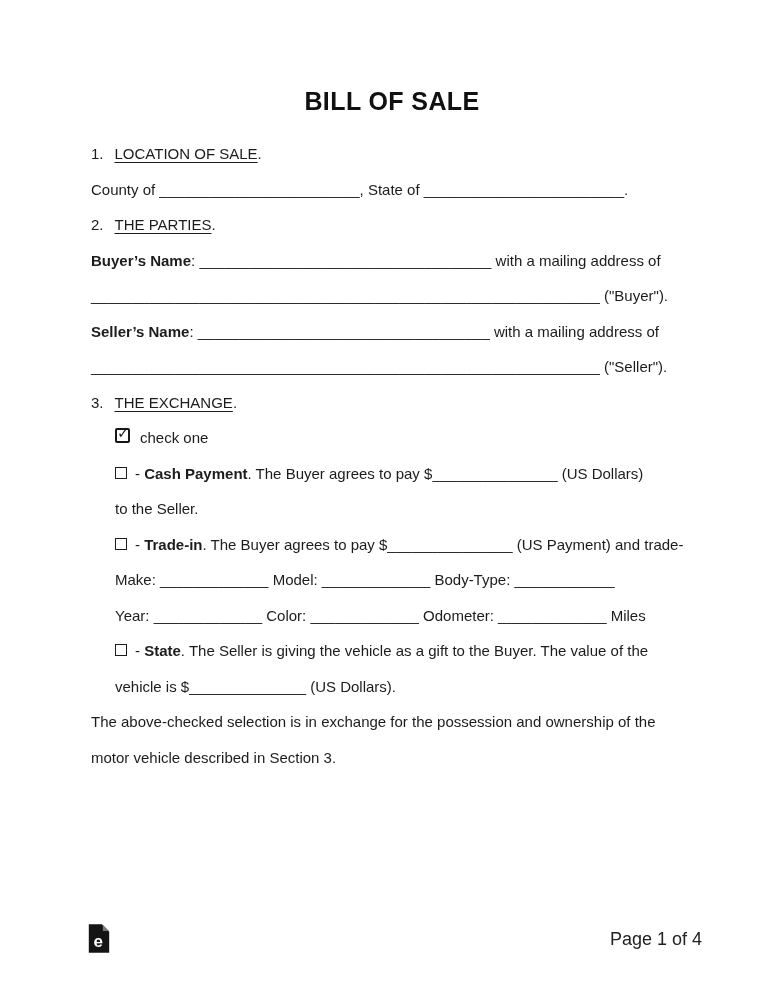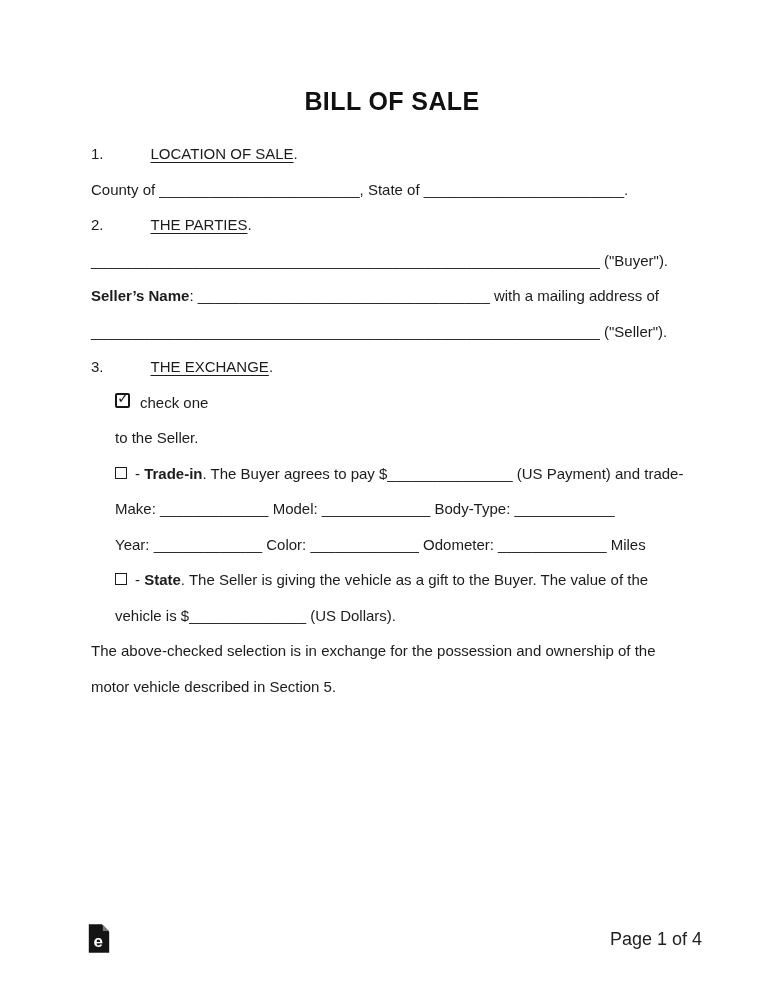--- a/index.html
+++ b/index.html
@@ -29,21 +29,21 @@
     top: 136px;
     left: 91px;
     width: 600px;
     font-size: 15px;
     line-height: 35.5px;
     white-space: nowrap;
   }
   .line { height: 35.5px; }
   .indent { padding-left: 24px; }
   .num { display: inline-block; margin-right: 11px; }
-  .hd { text-decoration: underline; text-underline-offset: 3px; margin-left: 36px; }
+  .hd { text-decoration: underline; text-underline-offset: 3px; }
   b { font-weight: 700; }
   .cb {
     display: inline-block;
     width: 10px;
     height: 10px;
     border: 1.5px solid #1c1c1c;
     margin-right: 8px;
     background: #ffffff;
   }
   .cbc {
@@ -86,39 +86,41 @@
 <div class="page">
 
   <h1 class="title">BILL OF SALE</h1>
 
   <div class="body">
 
     <div class="line"><span class="num">1.</span><span class="hd">LOCATION OF SALE</span><span>.</span></div>
     <div class="line">County of ________________________, State of ________________________.</div>
 
     <div class="line"><span class="num">2.</span><span class="hd">THE PARTIES</span><span>.</span></div>
+    <div class="line"><b>Buyer’s Name</b><span>: ___________________________________ with a mailing address of</span></div>
     <div class="line">_____________________________________________________________ ("Buyer").</div>
     <div class="line"><b>Seller’s Name</b><span>: ___________________________________ with a mailing address of</span></div>
     <div class="line">_____________________________________________________________ ("Seller").</div>
 
     <div class="line"><span class="num">3.</span><span class="hd">THE EXCHANGE</span><span>.</span></div>
 
     <div class="line indent"><span class="cbc"><span class="tick">✓</span></span><span>check one</span></div>
 
+    <div class="line indent"><span class="cb"></span><span>-&nbsp;</span><b>Cash Payment</b><span>. The Buyer agrees to pay $_______________ (US Dollars)</span></div>
     <div class="line indent">to the Seller.</div>
 
     <div class="line indent"><span class="cb"></span><span>-&nbsp;</span><b>Trade-in</b><span>. The Buyer agrees to pay $_______________ (US Payment) and trade-</span></div>
     <div class="line indent">Make: _____________ Model: _____________ Body-Type: ____________</div>
     <div class="line indent">Year: _____________ Color: _____________ Odometer: _____________ Miles</div>
 
     <div class="line indent"><span class="cb"></span><span>-&nbsp;</span><b>State</b><span>. The Seller is giving the vehicle as a gift to the Buyer. The value of the</span></div>
     <div class="line indent">vehicle is $______________ (US Dollars).</div>
 
     <div class="line">The above-checked selection is in exchange for the possession and ownership of the</div>
-    <div class="line">motor vehicle described in Section 5.</div>
+    <div class="line">motor vehicle described in Section 3.</div>
 
   </div>
 
   <svg class="footer-logo" viewBox="0 0 22 30" xmlns="http://www.w3.org/2000/svg">
     <path d="M0.8 0.8 H13.8 L21.2 8.2 V29.2 H0.8 Z" fill="#141414"></path>
     <path d="M14.8 1.2 L21 7.4 H14.8 Z" fill="#777777"></path>
     <text x="10.2" y="23.5" text-anchor="middle" font-size="17" font-weight="bold" fill="#ffffff" font-family="Liberation Sans, sans-serif">e</text>
   </svg>
   <span class="page-label">Page 1 of 4</span>
 

